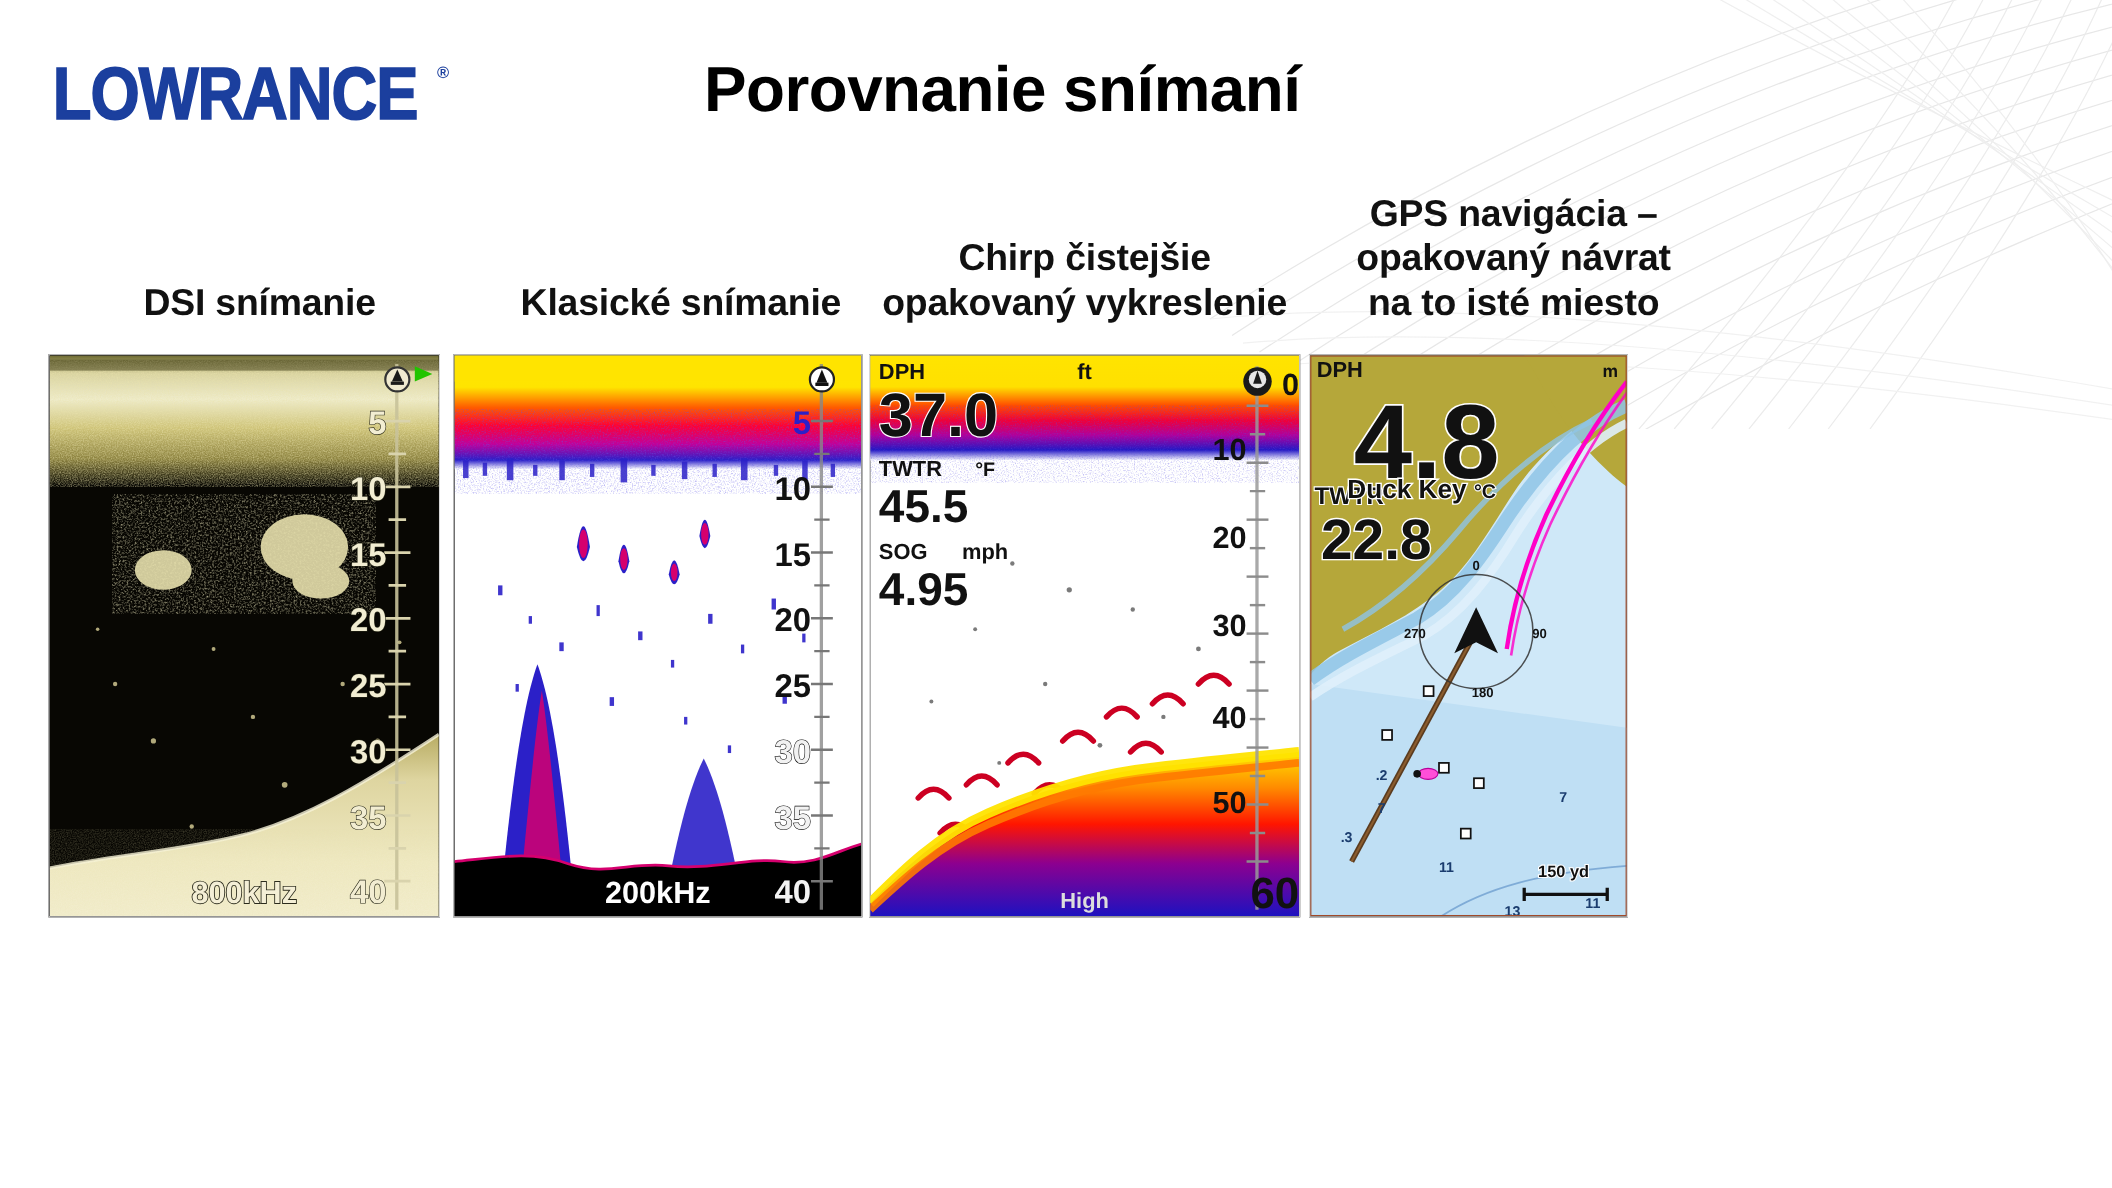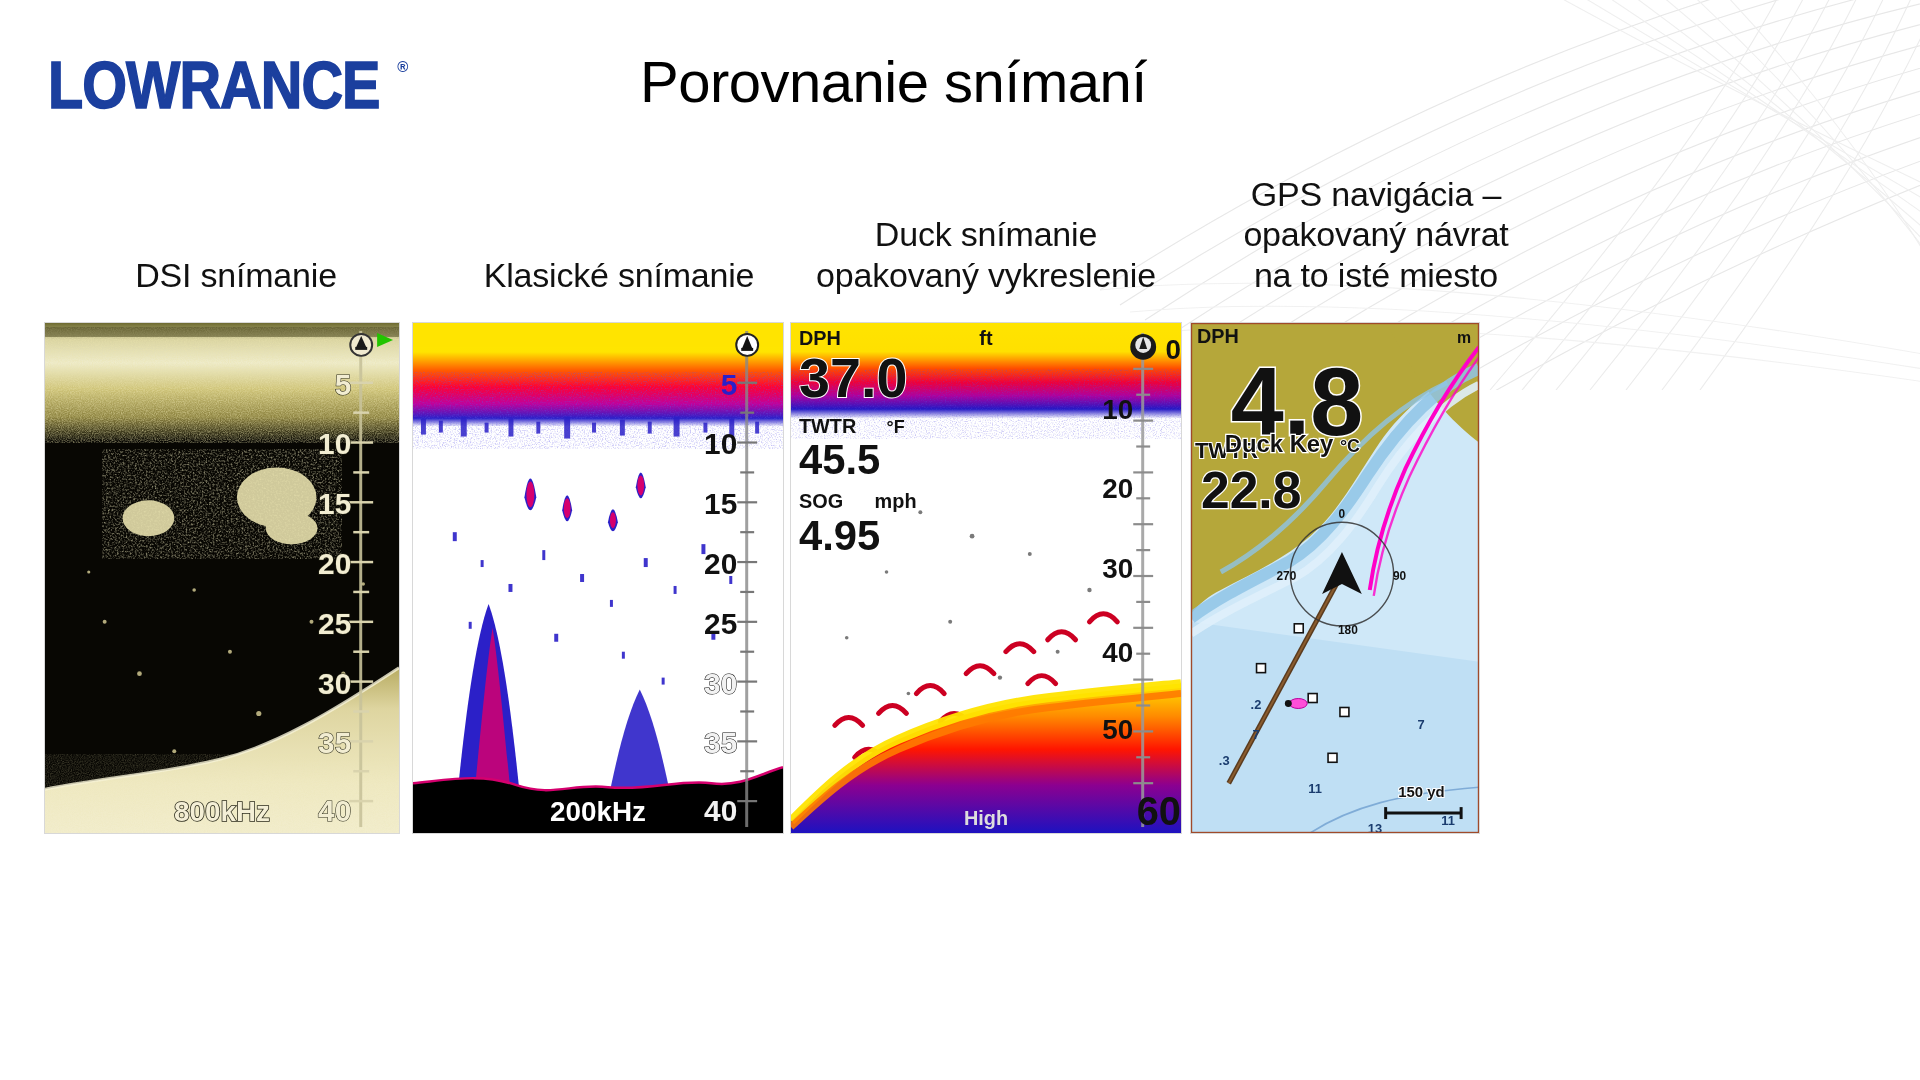--- a/index.html
+++ b/index.html
@@ -22,29 +22,29 @@
     font-family: "Liberation Sans", sans-serif;
     font-weight: bold; font-size: 60px; letter-spacing: -1px;
     color: #1b3f9e; line-height: 1; transform: scaleY(1.12) scaleX(0.96);
     transform-origin: left top;
     -webkit-text-stroke: 1.4px #1b3f9e;
   }
   #logo-reg { font-size: 15px; color: #1b3f9e; font-weight: bold; margin-left: 4px; margin-top: 6px; }
 
   #slide-title {
     position: absolute; left: 640px; top: 48px;
-    font-size: 58px; font-weight: normal; color: #000;
+    font-size: 58px; font-weight: bold; color: #000;
     letter-spacing: -0.5px; white-space: nowrap;
   }
 
   
   .caption {
     position: absolute;
     text-align: center;
-    font-size: 34px; font-weight: 400; color: #111;
+    font-size: 34px; font-weight: 700; color: #111;
     line-height: 1.20; letter-spacing: -0.2px;
   }
   #cap0 { left: 58px;   width: 356px; bottom: 784px; }
   #cap1 { left: 433px;  width: 372px; bottom: 784px; }
   #cap2 { left: 790px;  width: 392px; bottom: 784px; }
   #cap3 { left: 1190px; width: 372px; bottom: 784px; }
 
   
   .panel { position: absolute; top: 322px; height: 512px; overflow: hidden;
            border: 1px solid #d8d8d8; background: #000; }
@@ -118,21 +118,21 @@
     <div id="slide-title">Porovnanie snímaní</div>
   </div>
 
   <div class="caption" id="cap0">
       <div>DSI snímanie</div>
     </div>
   <div class="caption" id="cap1">
       <div>Klasické snímanie</div>
     </div>
   <div class="caption" id="cap2">
-      <div>Duck snímanie</div>
+      <div>Chirp čistejšie</div>
       <div>opakovaný vykreslenie</div>
     </div>
   <div class="caption" id="cap3">
       <div>GPS navigácia  –</div>
       <div>opakovaný návrat</div>
       <div>na to isté miesto</div>
     </div>
 
   <div class="panel" id="p0">
     <svg viewBox="0 0 356 512" preserveAspectRatio="none">

